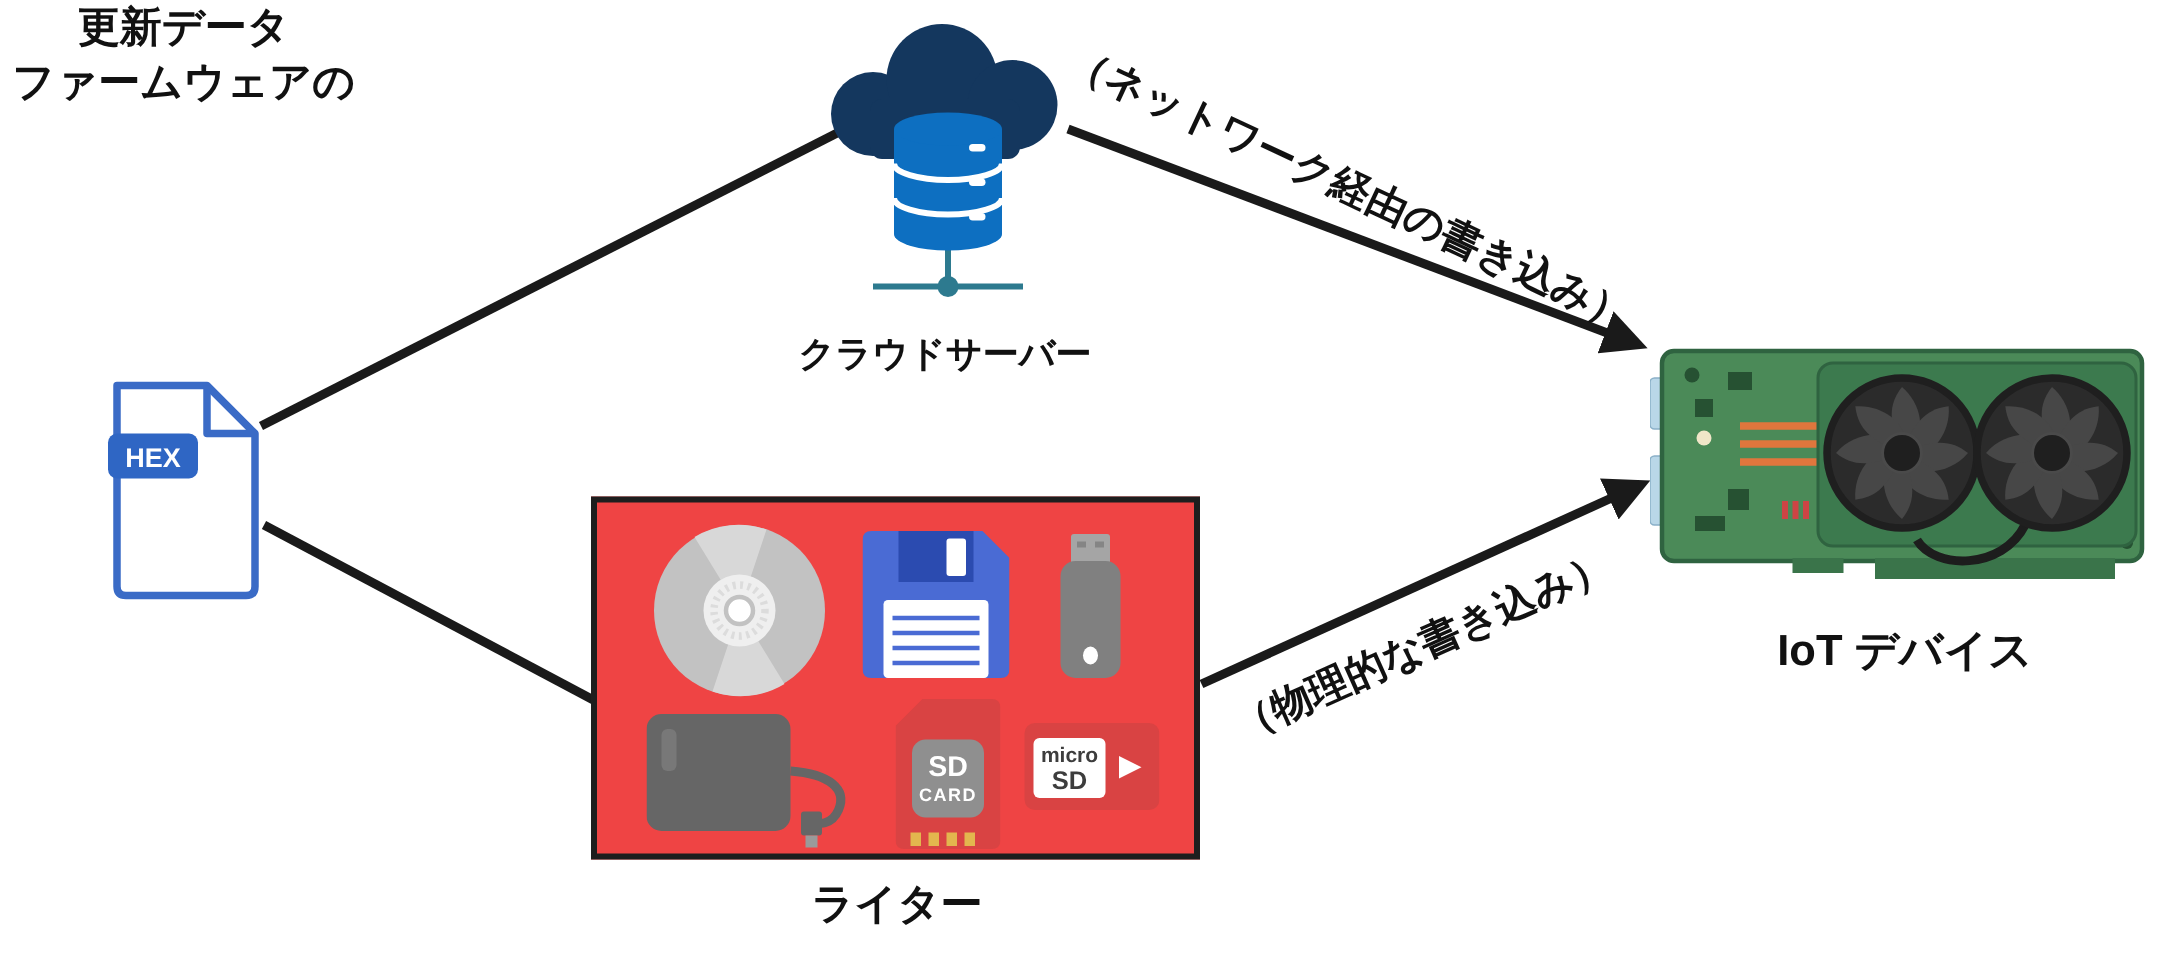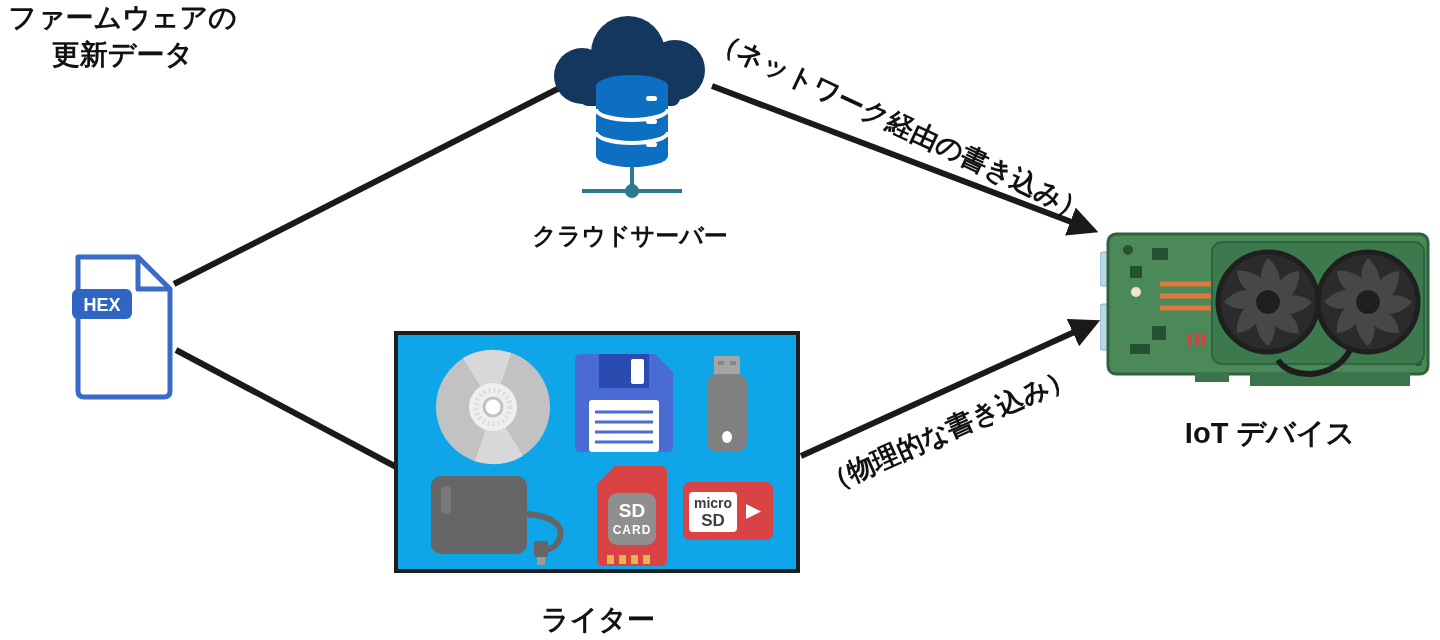--- a/index.html
+++ b/index.html
@@ -5,30 +5,30 @@
   html,body{margin:0;padding:0;background:#fff;}
   .canvas{
     position:relative;width:1440px;height:640px;background:#fff;
     font-family:"Liberation Sans",sans-serif;overflow:hidden;color:#1a1a1a;
   }
   .abs{position:absolute;}
   .connectors{position:absolute;left:0;top:0;width:1440px;height:640px;pointer-events:none;}
   .label{position:absolute;font-weight:700;text-align:center;color:#111;}
   .firmware-label{left:0;top:403;width:245px;font-size:28px;line-height:1.32;}
   .cloud-label{left:505px;top:220px;width:250px;font-size:24px;}
-  .writer-label{left:398px;top:584px;width:400px;font-size:28px;margin-top:17px;}
+  .writer-label{left:398px;top:584px;width:400px;font-size:28px;}
   .iot-label{left:1130px;top:414px;width:280px;font-size:29px;}
   .rot-label{
     position:absolute;font-weight:700;font-size:27px;white-space:nowrap;color:#111;
   }
   .network-label{left:900px;top:125px;transform:translate(-50%,-50%) rotate(25deg);}
   .physical-label{left:948px;top:430px;transform:translate(-50%,-50%) rotate(-24deg);}
   .writer-box{
     position:absolute;left:394px;top:331px;width:398px;height:234px;
-    border:4px solid #1e1e1e;background:#0ea5e9;
+    border:4px solid #1e1e1e;background:#ef4444;
   }
   .hex-txt{fill:#fff;font:bold 18px "Liberation Sans",sans-serif;text-anchor:middle;}
   .sd-label-big{fill:#fff;font:bold 19px "Liberation Sans",sans-serif;text-anchor:middle;}
   .sd-label-small{fill:#fff;font:bold 12px "Liberation Sans",sans-serif;text-anchor:middle;letter-spacing:1px;}
   .msd-micro{fill:#3d3d3d;font:bold 14px "Liberation Sans",sans-serif;text-anchor:middle;}
   .msd-sd{fill:#3d3d3d;font:bold 17px "Liberation Sans",sans-serif;text-anchor:middle;}
 </style>
 </head>
 <body>
 
@@ -48,22 +48,22 @@
 
   <div class="abs" style="left:70px;top:253px;width:106px;height:148px;text-decoration:underline;">
     <svg viewBox="0 0 106 148" width="106" height="148">
       <path d="M8,4 H68 L100,36 V138 Q100,144 94,144 H14 Q8,144 8,138 Z" fill="#ffffff" stroke="#3a6bc6" stroke-width="5" stroke-linejoin="round"></path>
       <path d="M68,4 V36 H100" fill="none" stroke="#3a6bc6" stroke-width="5" stroke-linejoin="round"></path>
       <rect x="2" y="36" width="60" height="30" rx="6" fill="#2f66c4"></rect>
       <text x="32" y="58" class="hex-txt">HEX</text>
     </svg>
   </div>
   <div class="label firmware-label">
+    <div>更新データ</div>
     <div>ファームウェアの</div>
-    <div>更新データ</div>
   </div>
 
   <div class="abs" style="left:540px;top:8px;width:180px;height:200px;">
     <svg viewBox="0 0 180 200" width="180" height="200">
       <g fill="#14375e">
         <circle cx="42" cy="68" r="28"></circle>
         <circle cx="88" cy="45" r="37"></circle>
         <circle cx="135" cy="62" r="30"></circle>
         <rect x="40" y="58" width="100" height="40" rx="8"></rect>
       </g>

